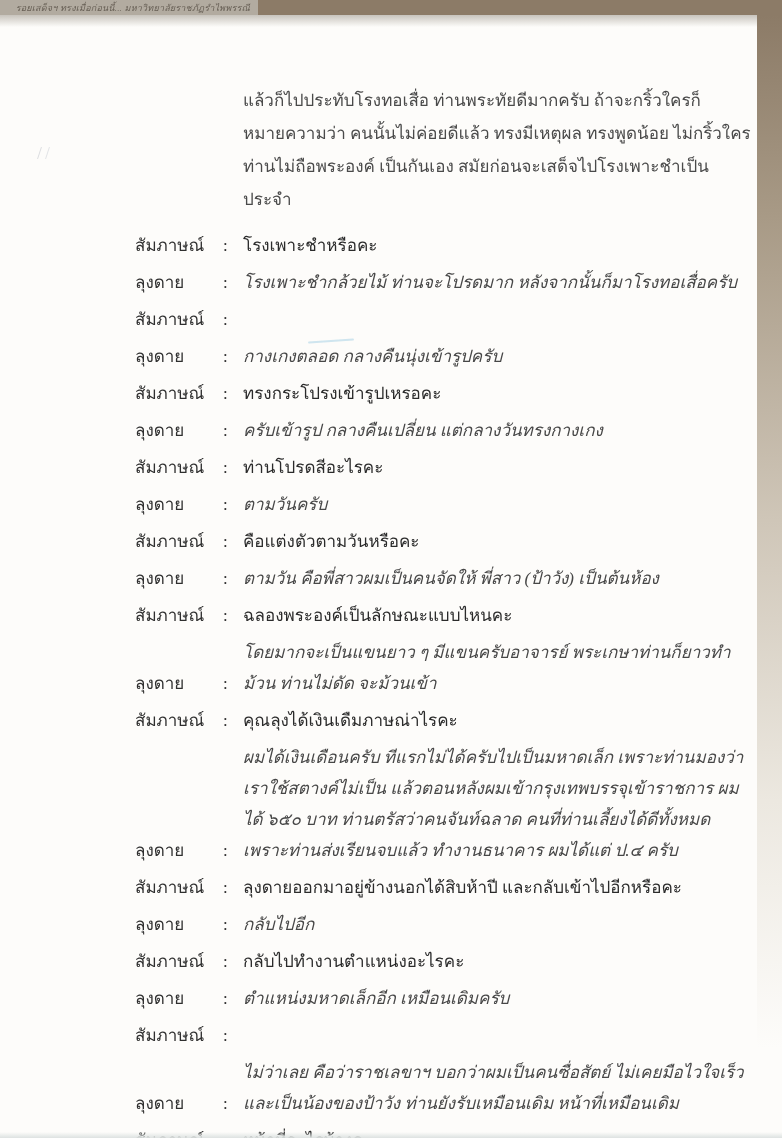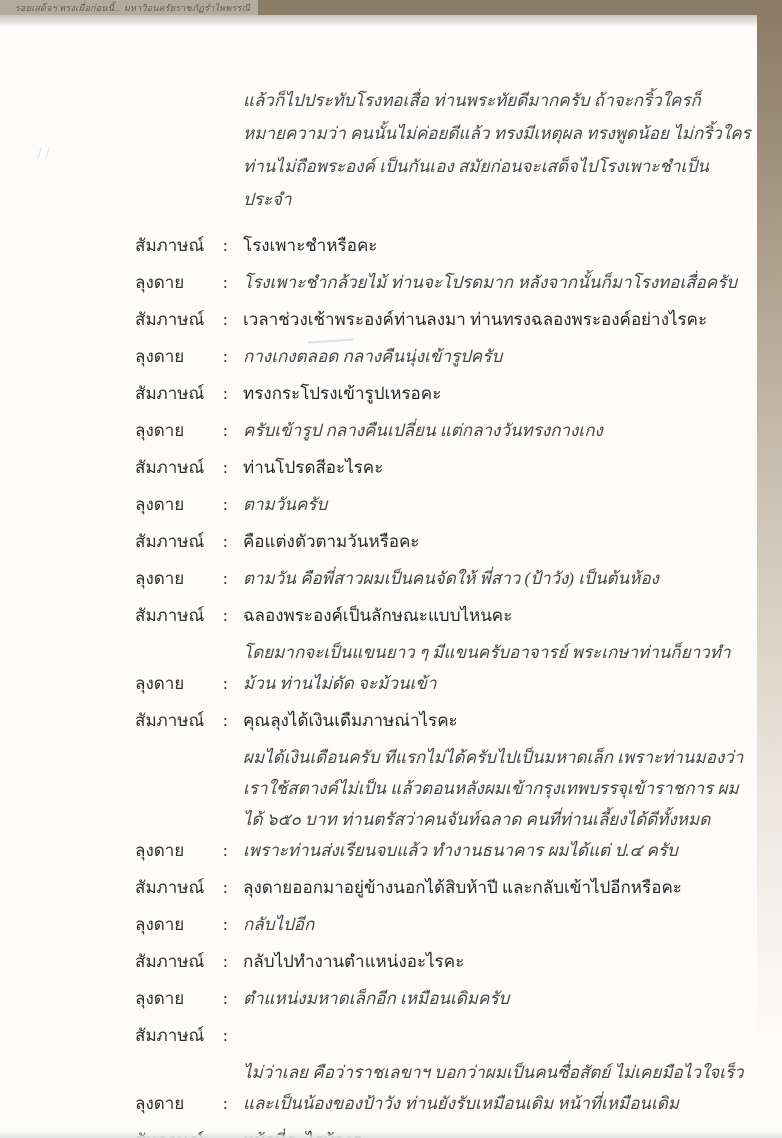--- a/index.html
+++ b/index.html
@@ -34,21 +34,21 @@
   }
   .bottom-edge {
     position:absolute; left:0; right:0; bottom:0; height:6px;
     background:linear-gradient(rgba(253,252,250,0), #dde2e1);
   }
   
   .content { position:absolute; top:84px; left:0; right:34px; }
   .intro {
     margin:0 0 14px 243px; width:508px;
     font-size:17px; line-height:33px;
-    font-style:italic; color:#4a4a4a;
+    color:#4a4a4a;
   }
   .qa-row {
     display:flex; align-items:flex-end;
     margin:0 0 6px 135px;
     font-size:17px; line-height:31px;
   }
   .speaker { width:88px; flex:0 0 88px; color:#2f2f2f; }
   .colon   { width:20px; flex:0 0 20px; color:#2f2f2f; }
   .qtext   { flex:1; max-width:508px; color:#2b2b2b; }
   .qa-row.answer .qtext { font-style:italic; color:#474747; }
@@ -68,21 +68,21 @@
     background:#badbe9; transform:rotate(-4deg); opacity:.7; border-radius:2px;
   }
 </style>
 </head>
 <body>
 
 <div class="page">
 
   <div class="header-bar">
     <div class="header-left">
-      <span>รอยเสด็จฯ ทรงเมื่อก่อนนี้... มหาวิอนครัยราชภัฏรำไพพรรณี</span>
+      <span>รอยเสด็จฯ ทรงเมื่อก่อนนี้... มหาวิทยาลัยราชภัฏรำไพพรรณี</span>
     </div>
     <div class="header-right"></div>
   </div>
   <div class="top-fade"></div>
   <div class="right-edge"></div>
 
   <div class="margin-mark"></div>
   <div class="blue-scratch"></div>
 
   <div class="content">
@@ -94,21 +94,20 @@
           <span class="qtext">โรงเพาะชำหรือคะ</span>
         </div>
         <div class="qa-row answer">
           <span class="speaker">ลุงดาย</span>
           <span class="colon">:</span>
           <span class="qtext">โรงเพาะชำกล้วยไม้ ท่านจะโปรดมาก หลังจากนั้นก็มาโรงทอเสื่อครับ</span>
         </div>
         <div class="qa-row question">
           <span class="speaker">สัมภาษณ์</span>
           <span class="colon">:</span>
-          <span class="qtext">เวลาช่วงเช้าพระองค์ท่านลงมา ท่านทรงฉลองพระองค์อย่างไรคะ</span>
         </div>
         <div class="qa-row answer">
           <span class="speaker">ลุงดาย</span>
           <span class="colon">:</span>
           <span class="qtext">กางเกงตลอด กลางคืนนุ่งเข้ารูปครับ</span>
         </div>
         <div class="qa-row question">
           <span class="speaker">สัมภาษณ์</span>
           <span class="colon">:</span>
           <span class="qtext">ทรงกระโปรงเข้ารูปเหรอคะ</span>

